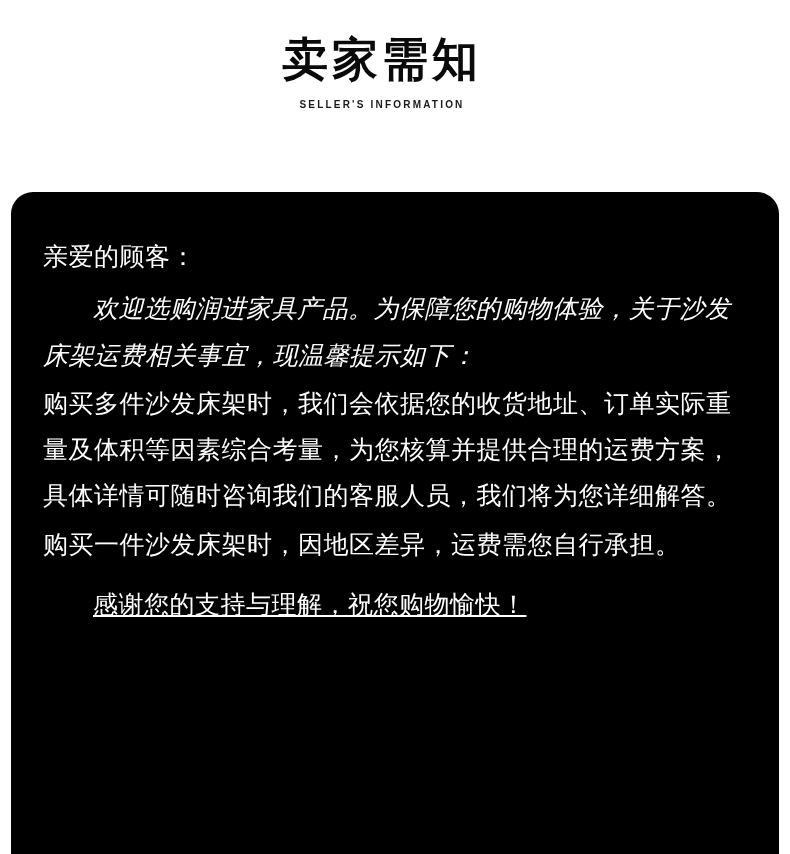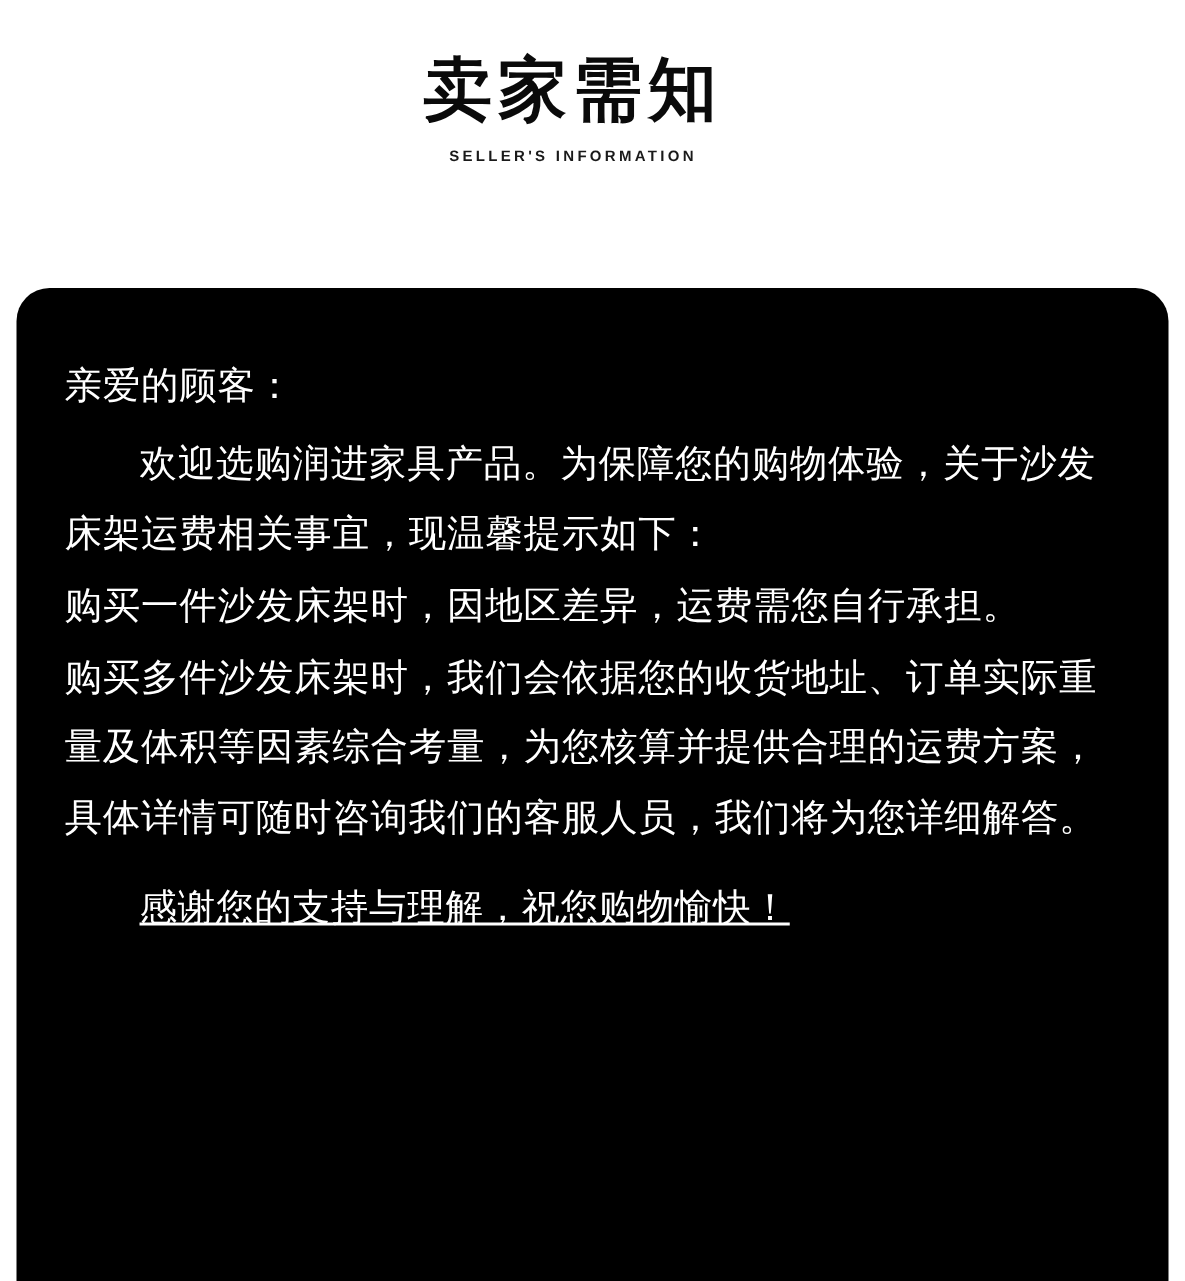--- a/index.html
+++ b/index.html
@@ -63,20 +63,21 @@
     margin: 0;
     letter-spacing: 0.5px;
     font-weight: 400;
   }
   .salutation {
     margin-bottom: 6px !important;
   }
   .para {
     text-indent: 50px;
     margin-bottom: 2px !important;
+    font-style: italic;
   }
   .para-flush {
     text-indent: 0;
     margin-bottom: 2px !important;
   }
   .closing {
     text-indent: 50px;
     margin-top: 14px !important;
     text-decoration: underline;
   }
@@ -87,18 +88,18 @@
 <div class="page">
 
   <div class="header">
     <h1 class="title-cn">卖家需知</h1>
     <p class="title-en">SELLER'S INFORMATION</p>
   </div>
 
   <div class="panel">
     <p class="salutation">亲爱的顾客：</p>
     <p class="para">欢迎选购润进家具产品。为保障您的购物体验，关于沙发床架运费相关事宜，现温馨提示如下：</p>
+    <p class="para-flush">购买多件沙发床架时，我们会依据您的收货地址、订单实际重量及体积等因素综合考量，为您核算并提供合理的运费方案，具体详情可随时咨询我们的客服人员，我们将为您详细解答。</p>
     <p class="para-flush">购买一件沙发床架时，因地区差异，运费需您自行承担。</p>
-    <p class="para-flush">购买多件沙发床架时，我们会依据您的收货地址、订单实际重量及体积等因素综合考量，为您核算并提供合理的运费方案，具体详情可随时咨询我们的客服人员，我们将为您详细解答。</p>
     <p class="closing">感谢您的支持与理解，祝您购物愉快！</p>
   </div>
 
 </div>
 
 </body></html>

